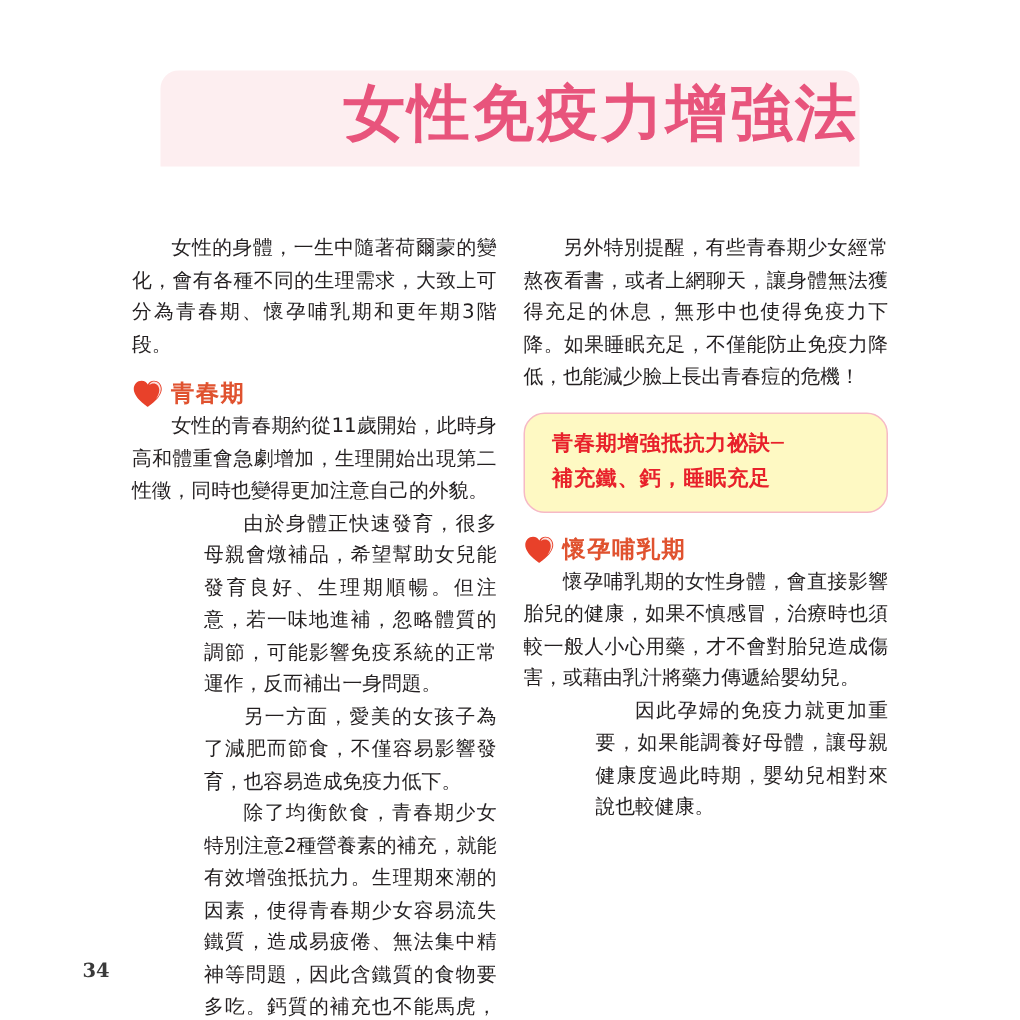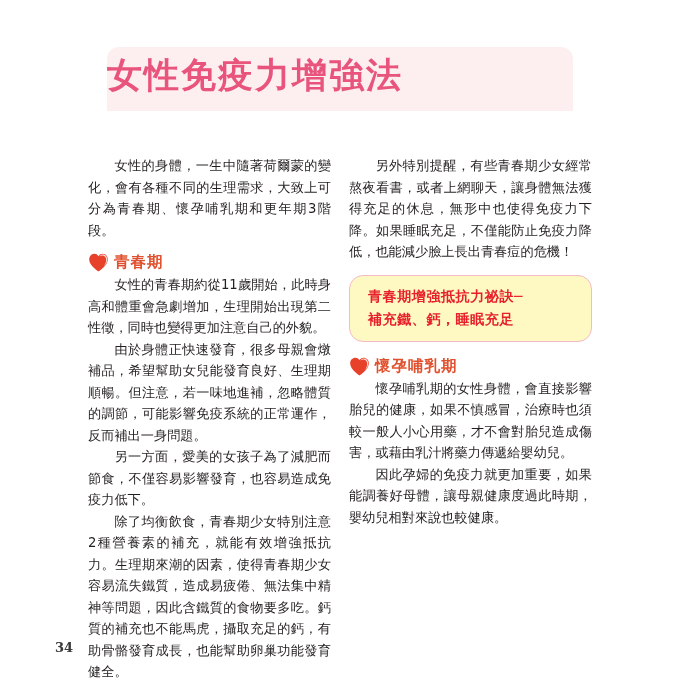--- a/index.html
+++ b/index.html
@@ -33,22 +33,22 @@
     background: #fdeef0;
     border-top-left-radius: 12px;
     border-top-right-radius: 12px;
     overflow: hidden;
   }
   .banner-title {
     position: absolute;
     left: 0;
     top: 8px;
     width: 466px;
-    text-align: left;
-    font-size: 35px;
+    text-align: right;
+    font-size: 41px;
     line-height: 40px;
     font-weight: bold;
     color: #e8547c;
     letter-spacing: 2px;
     white-space: nowrap;
   }
   .subtitle-band {
     position: absolute;
     left: 107px;
     top: 111px;
@@ -80,21 +80,21 @@
   }
   .col-left  { left: 88px; }
   .col-right { left: 349px; }
 
   p.body {
     margin: 0 0 0 0;
     text-indent: 2em;
     text-align: justify;
     text-justify: inter-ideograph;
   }
-  p.body + p.body { margin-top: 0; }
+  p.body + p.body { margin-top: 0; margin-left: 48px; }
 
   
   .section-head {
     display: flex;
     align-items: flex-end;
     margin: 9px 0 2px 0;
     height: 22px;
   }
   .heart-icon {
     width: 21px;

